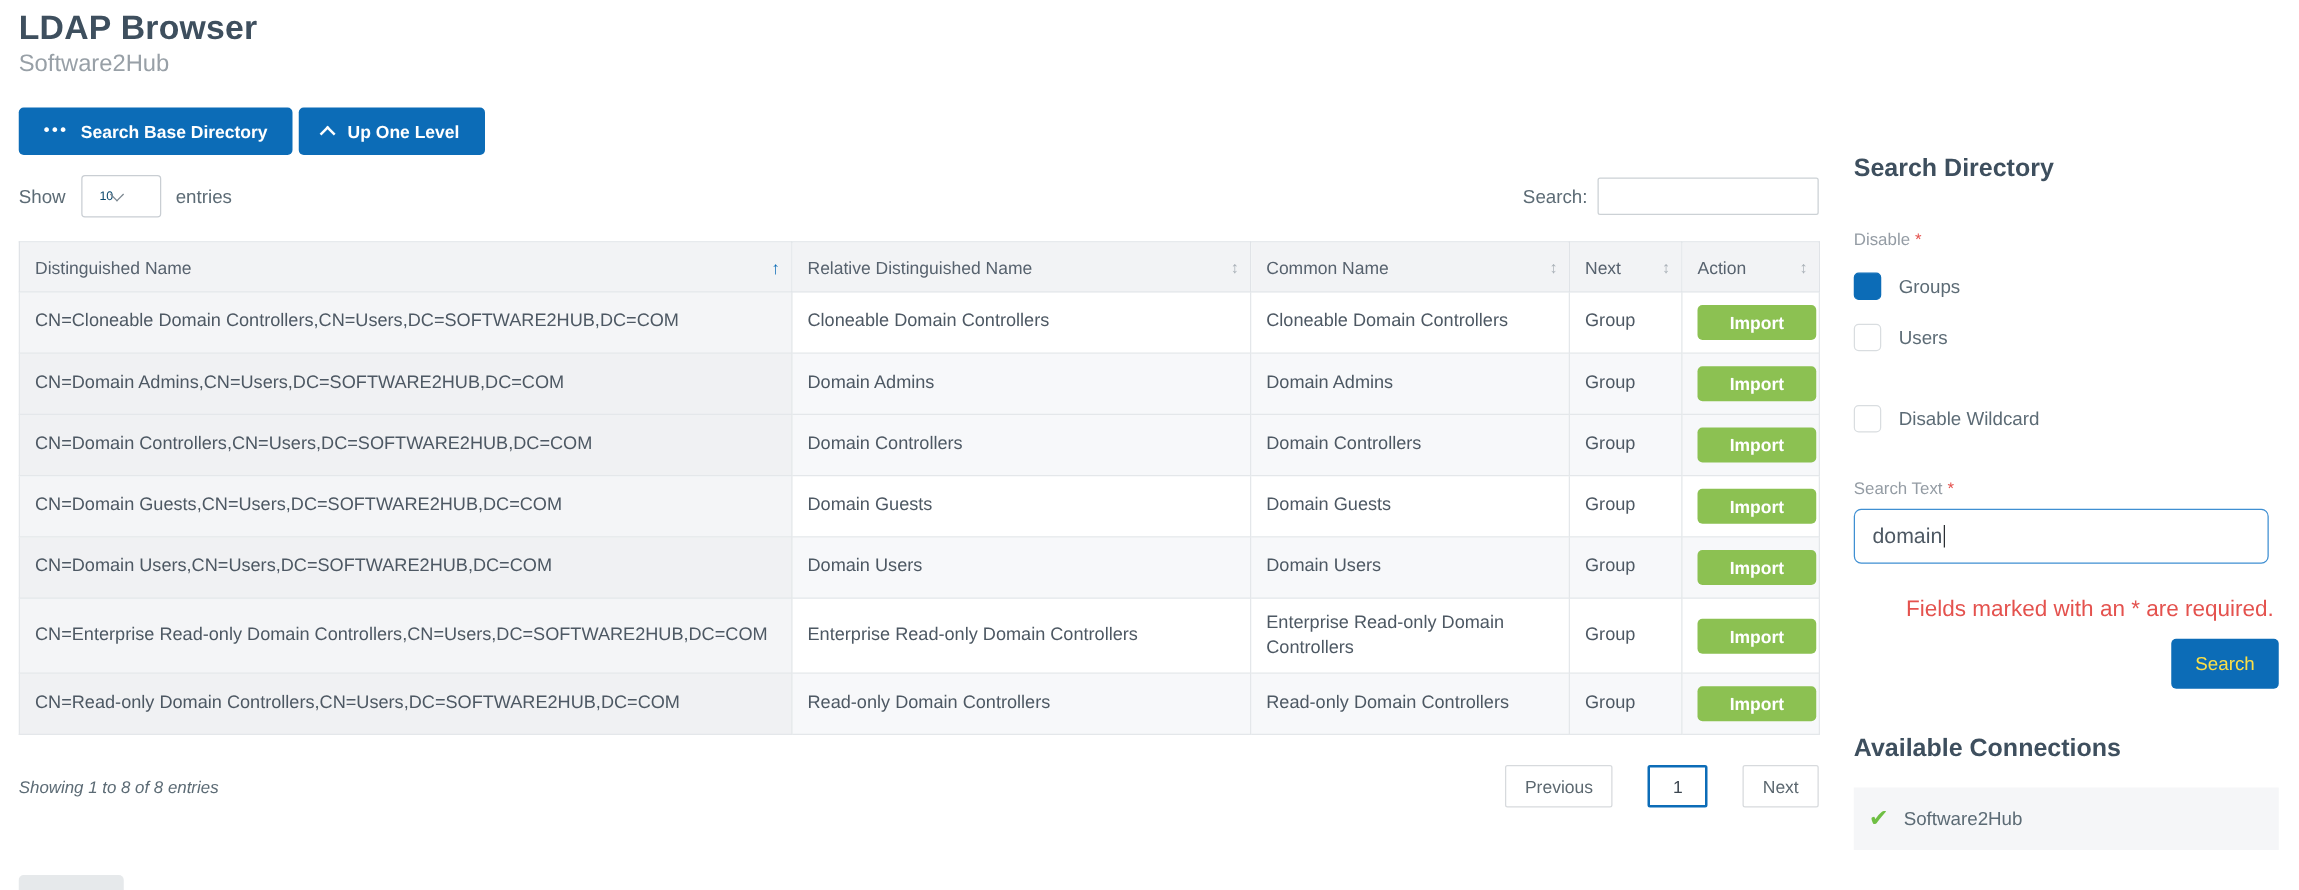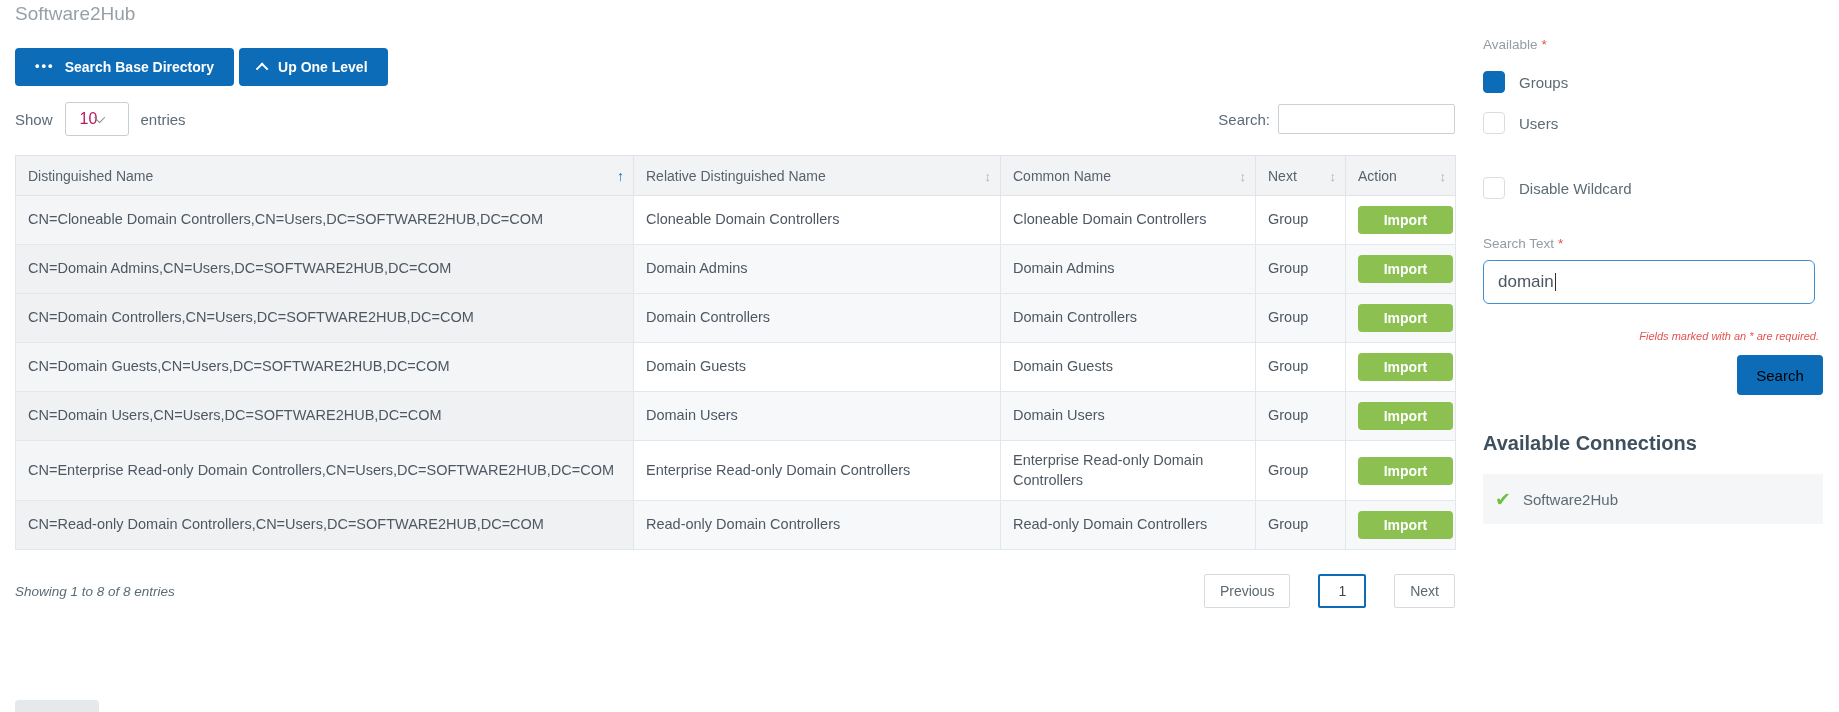--- a/index.html
+++ b/index.html
@@ -18,21 +18,21 @@
     display: inline-flex; align-items: center; gap: 10px; cursor: pointer;
     font-family: "Liberation Sans", sans-serif; }
   .dots-icon { letter-spacing: 2px; font-size: 13px; position: relative; top: -2px; }
   .chev-up { width: 9px; height: 9px; border-left: 2.5px solid #fff; border-top: 2.5px solid #fff;
     transform: rotate(45deg) translateY(2px); display: inline-block; }
 
   .controls-row { margin-top: 16px; display: flex; align-items: center; justify-content: space-between; }
   .show-group { display: flex; align-items: center; gap: 12px; font-size: 15px; color: #5c6b75; }
   .select-box { width: 64px; height: 34px; border: 1px solid #c9ced3; border-radius: 3px; background: #fff;
     display: flex; align-items: center; padding: 0 10px 0 14px;
-    font-size: 16px; color: #be185d; cursor: pointer; }
+    font-size: 10px; color: #0c4a6e; cursor: pointer; }
   .chev-down { width: 8px; height: 8px; border-left: 1.5px solid #7a868f; border-bottom: 1.5px solid #7a868f;
     transform: rotate(-45deg) translateY(-2px); display: inline-block; }
   .search-group { display: flex; align-items: center; gap: 8px; font-size: 15px; color: #5c6b75; }
   .search-input { width: 177px; height: 30px; border: 1px solid #ccd1d5; border-radius: 2px; padding: 0 8px;
     font-size: 14px; color: #4d5863; font-family: "Liberation Sans", sans-serif; }
 
   
   table.grid { margin-top: 19px; width: 1440px; border-collapse: collapse; table-layout: fixed; }
   .grid th { background: #f2f3f5; height: 40px; font-size: 14px; font-weight: normal; color: #57626e;
     text-align: left; padding: 0 12px; border: 1px solid #e0e3e7; cursor: pointer; position: relative; }
@@ -74,37 +74,38 @@
     flex: 0 0 auto; }
   .checkbox.checked { background: #0c6cb7; border-color: #0c6cb7; }
   .check-label { font-size: 15px; color: #5c6b75; }
   .wildcard-row { margin-top: 43px; }
   .text-input { margin-top: 9px; width: 332px; height: 44px; border: 1.5px solid #3f8fd2; border-radius: 6px;
     background: #fff; display: flex; align-items: center; padding: 0 14px; font-size: 17px; color: #4d5863;
     cursor: text; }
   .caret { display: inline-block; width: 1.5px; height: 18px; background: #2a2f33; margin-left: 1px;
     animation: blink 1s steps(1) infinite; }
   @keyframes blink { 50% { opacity: 0; } }
-  .req-note { margin-top: 26px; text-align: right; font-size: 11px; color: #e4524e; padding-right: 4px; font-style: italic; }
+  .req-note { margin-top: 26px; text-align: right; font-size: 18px; color: #e4524e; padding-right: 4px; }
   .search-btn-row { margin-top: 13px; display: flex; justify-content: flex-end; }
-  .search-btn { background: #0c6cb7; color: #000000; border: none; border-radius: 4px; width: 86px; height: 40px;
+  .search-btn { background: #0c6cb7; color: #fde047; border: none; border-radius: 4px; width: 86px; height: 40px;
     font-size: 15px; cursor: pointer; font-family: "Liberation Sans", sans-serif; }
   .connections-title { font-size: 20px; font-weight: bold; color: #3e4f5e; margin-top: 37px; }
   .connection-row { margin-top: 19px; background: #f5f6f8; height: 50px; display: flex; align-items: center;
     gap: 12px; padding: 0 12px; }
   .check-green { color: #6fbf44; font-size: 19px; font-weight: bold; }
   .conn-name { font-size: 15px; color: #5c6b75; }
 </style>
 </head>
 <body>
 
 <div class="page">
 
   <div class="main">
 
+    <div class="page-title">LDAP Browser</div>
     <div class="page-subtitle">Software2Hub</div>
 
     <div class="btn-row">
       <button class="btn-blue">
         <span class="dots-icon">•••</span>
         <span>Search Base Directory</span>
       </button>
       <button class="btn-blue">
         <span class="chev-up"></span>
         <span>Up One Level</span>
@@ -224,23 +225,24 @@
         <button class="page-btn">Previous</button>
         <button class="page-num">1</button>
         <button class="page-btn">Next</button>
       </div>
     </div>
   </div>
 
   <button class="cutoff-btn"></button>
 
   <div class="sidebar">
+    <div class="side-title">Search Directory</div>
 
     <div class="field-label">
-      <span>Available</span><span class="req-star">*</span>
+      <span>Disable</span><span class="req-star">*</span>
     </div>
 
     <div id="category-list">
         <div class="check-row">
           <span class="checkbox checked"></span>
           <span class="check-label">Groups</span>
         </div>
         <div class="check-row">
           <span class="checkbox"></span>
           <span class="check-label">Users</span>

